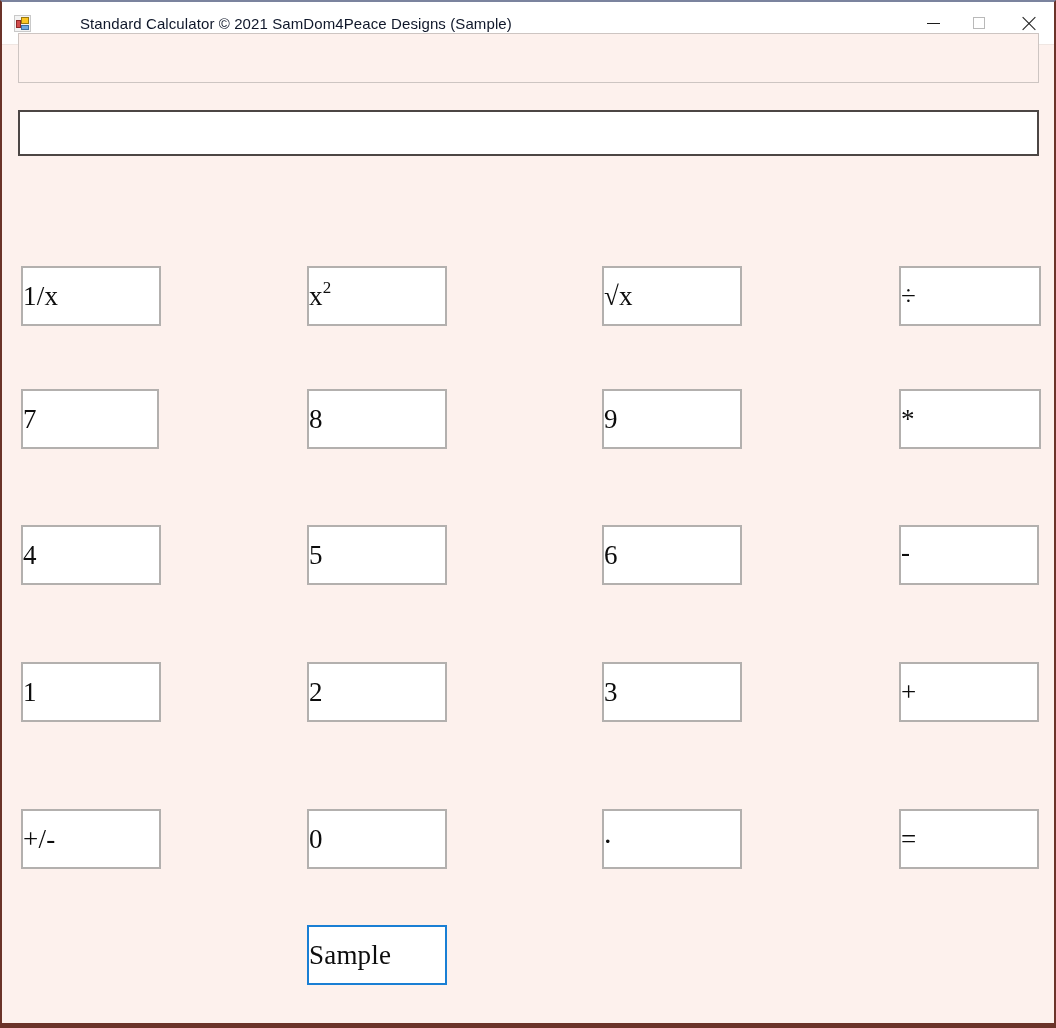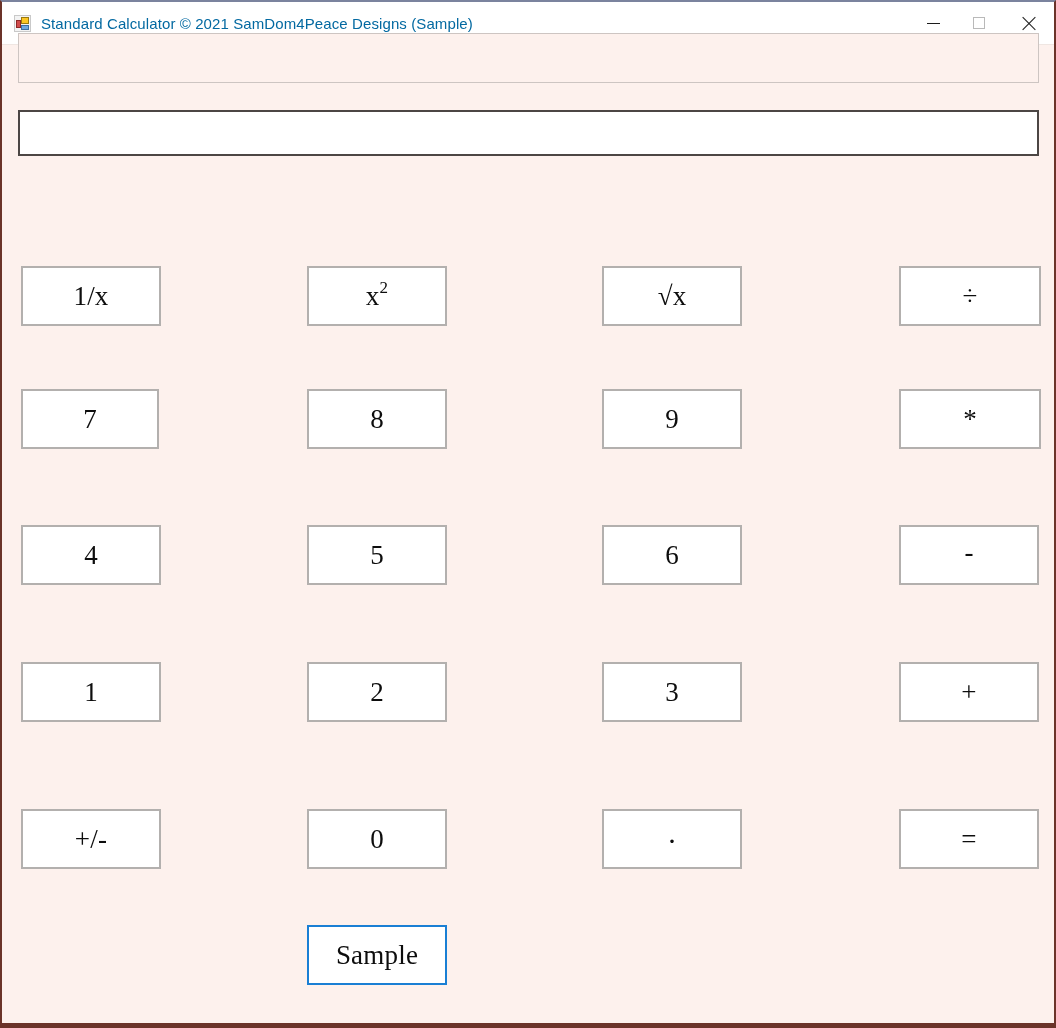--- a/index.html
+++ b/index.html
@@ -67,23 +67,24 @@
     border: 1px solid #8e2727;
   }
   #app-icon .sq-blue {
     left: 6px; bottom: 1px;
     width: 8px; height: 5px;
     background: #6fa8e0;
     border: 1px solid #3a6ea5;
   }
   #title-text {
     font-size: 15px;
-    color: #0369a1;
+    color: #0f172a;
     white-space: nowrap;
     letter-spacing: 0.1px;
+    margin-left: 39px;
   }
   #win-controls {
     margin-left: auto;
     display: flex;
     height: 42px;
   }
   .win-btn {
     width: 46px;
     height: 42px;
     display: flex;
@@ -172,21 +173,21 @@
     position: absolute;
     box-sizing: border-box;
     background: #ffffff;
     border: 2px solid #b3b0ae;
     font-family: "Liberation Serif", serif;
     font-size: 27px;
     color: #0d0d0d;
     line-height: 1;
     display: flex;
     align-items: center;
-    justify-content: center;
+    justify-content: flex-start;
     padding: 0;
     cursor: default;
     letter-spacing: 0.2px;
   }
   .calc-btn.focused {
     border: 2px solid #1a7fd4;
   }
   .calc-btn .sup {
     font-size: 17px;
     vertical-align: super;

